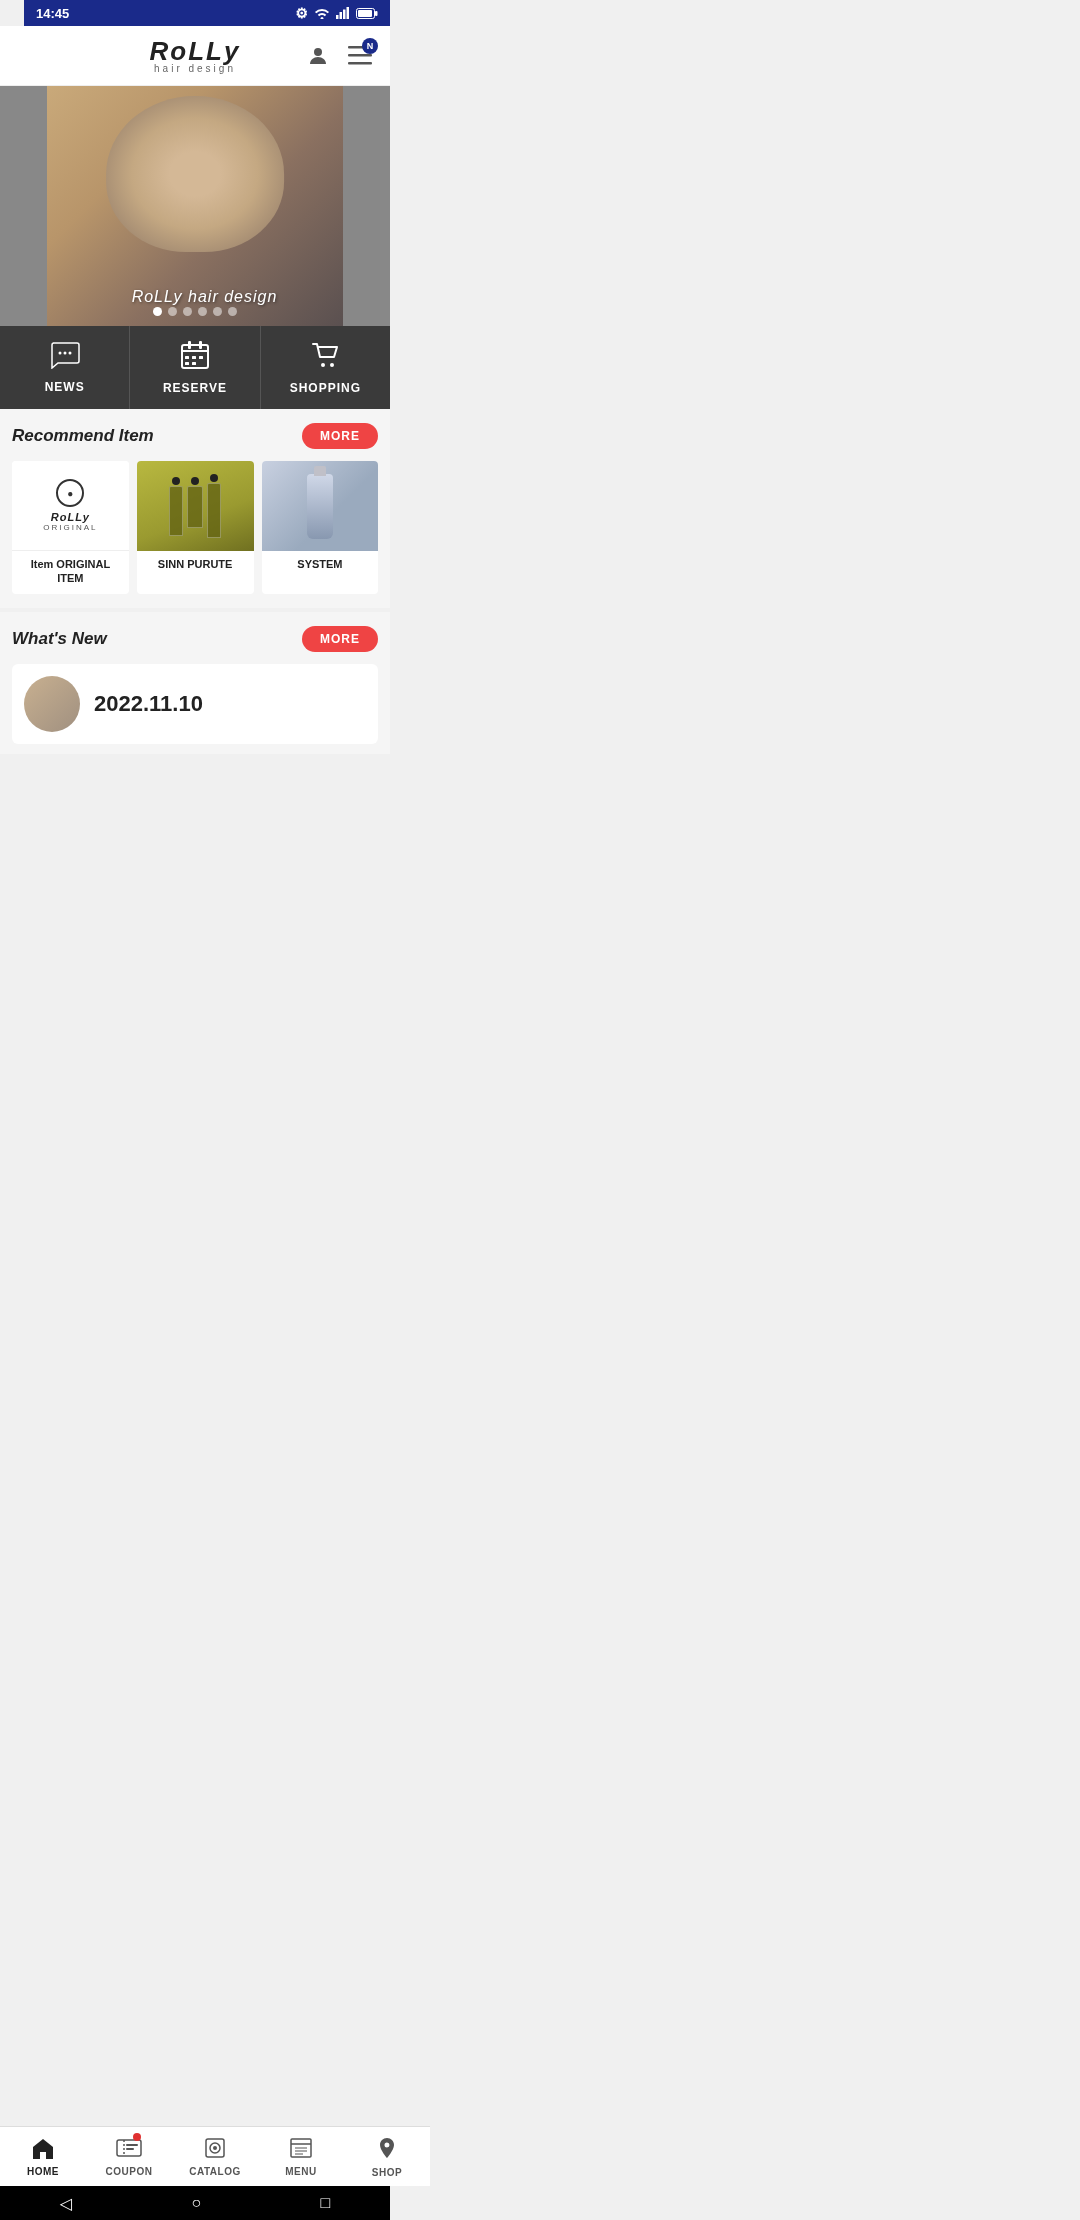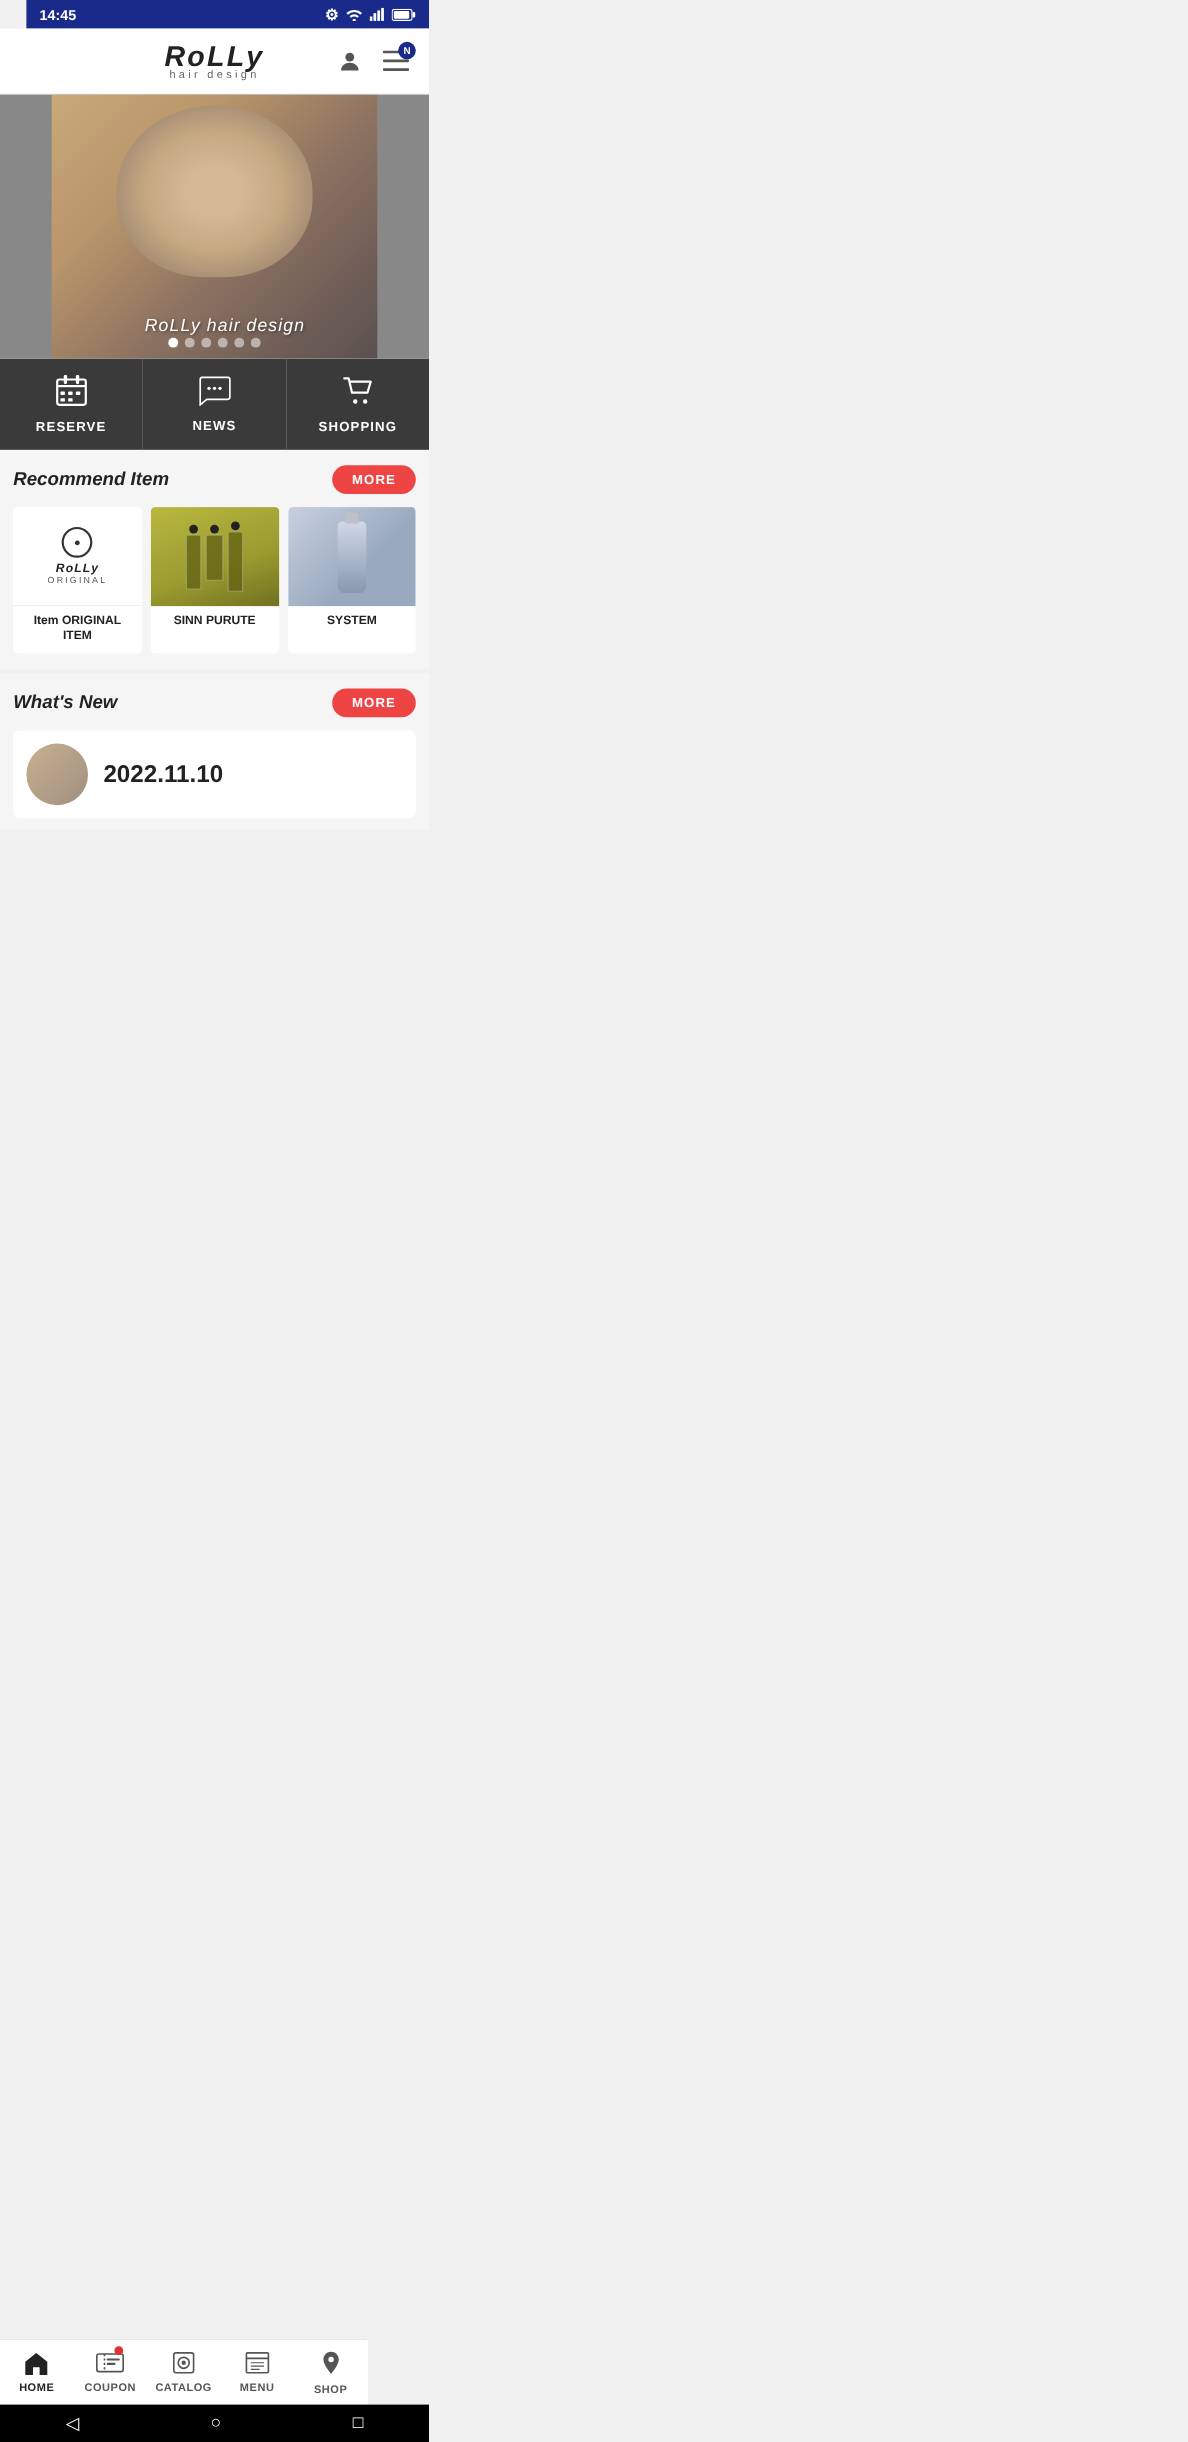--- a/index.html
+++ b/index.html
@@ -304,21 +304,21 @@
 
     
     .bottom-nav {
       background: white;
       display: flex;
       border-top: 1px solid #ddd;
       position: fixed;
       bottom: 34px;
       left: 0;
       right: 0;
-      width: 334px;
+      width: 430px;
       height: 60px;
     }
     .bottom-nav-item {
       flex: 1;
       display: flex;
       flex-direction: column;
       align-items: center;
       justify-content: center;
       gap: 3px;
       cursor: pointer;
@@ -481,44 +481,44 @@
     <div class="dot"></div>
     <div class="dot"></div>
     <div class="dot"></div>
     <div class="dot"></div>
   </div>
 </div>
 
 <div class="nav-row">
   <div class="nav-item">
     <span class="nav-icon">
+      <svg width="30" height="28" viewBox="0 0 30 28" fill="white">
+        <path d="M3 2h24a2 2 0 012 2v16a2 2 0 01-2 2H8l-6 5V4a2 2 0 012-2z" stroke="white" stroke-width="1.5" fill="none"></path>
+        <circle cx="10" cy="12" r="1.5" fill="white"></circle>
+        <circle cx="15" cy="12" r="1.5" fill="white"></circle>
+        <circle cx="20" cy="12" r="1.5" fill="white"></circle>
+      </svg>
+    </span>
+    <span class="nav-label">NEWS</span>
+  </div>
+  <div class="nav-item">
+    <span class="nav-icon">
       <svg width="30" height="30" viewBox="0 0 30 30" fill="white">
         <rect x="2" y="5" width="26" height="23" rx="2" stroke="white" stroke-width="2" fill="none"></rect>
         <line x1="2" y1="11" x2="28" y2="11" stroke="white" stroke-width="2"></line>
         <rect x="8" y="1" width="3" height="8" rx="1" fill="white"></rect>
         <rect x="19" y="1" width="3" height="8" rx="1" fill="white"></rect>
         <rect x="5" y="16" width="4" height="3" rx="0.5" fill="white"></rect>
         <rect x="12" y="16" width="4" height="3" rx="0.5" fill="white"></rect>
         <rect x="19" y="16" width="4" height="3" rx="0.5" fill="white"></rect>
         <rect x="5" y="22" width="4" height="3" rx="0.5" fill="white"></rect>
         <rect x="12" y="22" width="4" height="3" rx="0.5" fill="white"></rect>
       </svg>
     </span>
     <span class="nav-label">RESERVE</span>
-  </div>
-  <div class="nav-item">
-    <span class="nav-icon">
-      <svg width="30" height="28" viewBox="0 0 30 28" fill="white">
-        <path d="M3 2h24a2 2 0 012 2v16a2 2 0 01-2 2H8l-6 5V4a2 2 0 012-2z" stroke="white" stroke-width="1.5" fill="none"></path>
-        <circle cx="10" cy="12" r="1.5" fill="white"></circle>
-        <circle cx="15" cy="12" r="1.5" fill="white"></circle>
-        <circle cx="20" cy="12" r="1.5" fill="white"></circle>
-      </svg>
-    </span>
-    <span class="nav-label">NEWS</span>
   </div>
   <div class="nav-item">
     <span class="nav-icon">
       <svg width="30" height="30" viewBox="0 0 30 30" fill="none">
         <path d="M3 4h4l3 13h14l3-10H9" stroke="white" stroke-width="2" stroke-linecap="round" stroke-linejoin="round"></path>
         <circle cx="13" cy="25" r="2" fill="white"></circle>
         <circle cx="22" cy="25" r="2" fill="white"></circle>
       </svg>
     </span>
     <span class="nav-label">SHOPPING</span>

